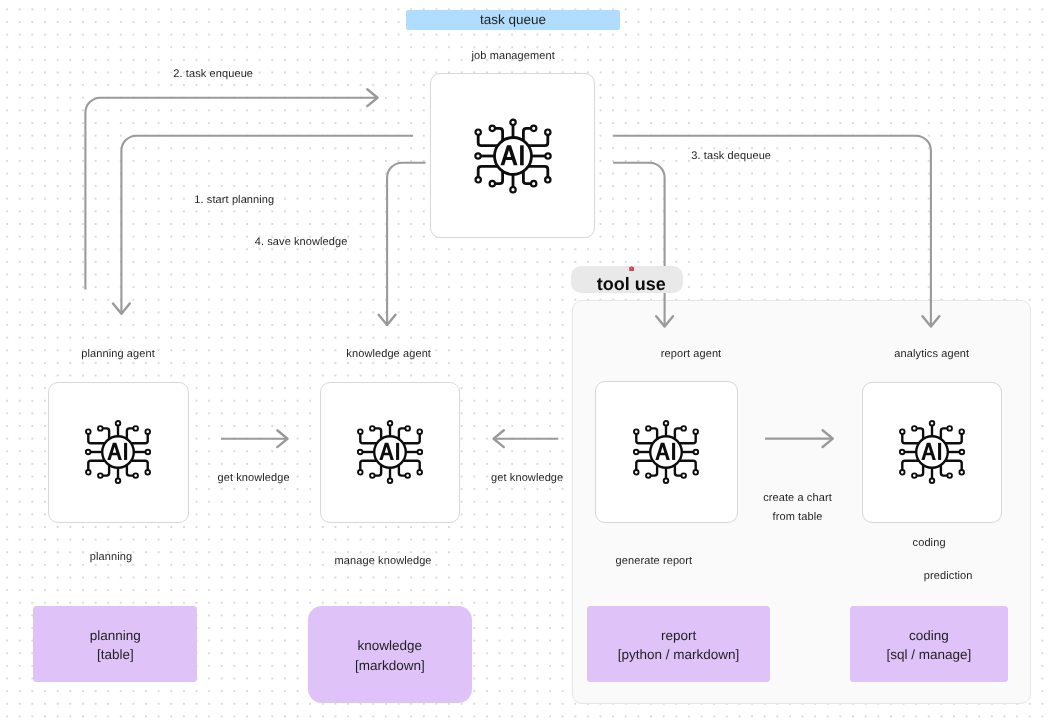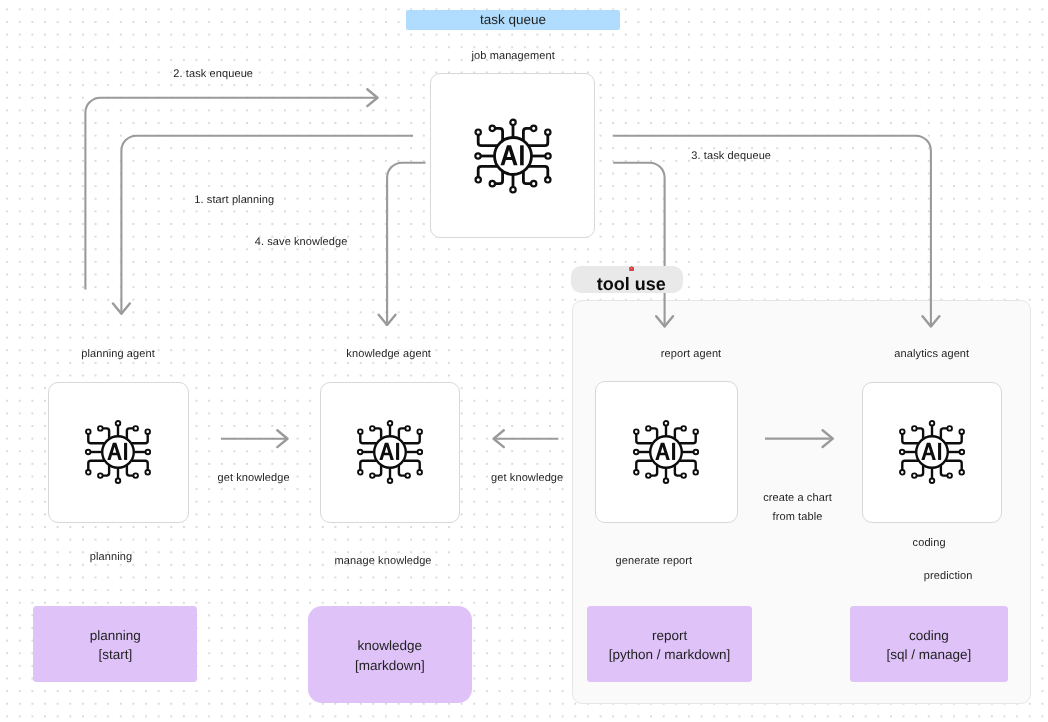--- a/index.html
+++ b/index.html
@@ -181,21 +181,21 @@
 
   <div class="txt ctr" style="left:118px;top:345.5px;">planning agent</div>
   <div class="card" style="left:48.3px;top:382.2px;width:140.3px;height:140.5px;">
     <svg class="chip" width="70" height="70" viewBox="0 0 82 82">
         <use href="#aichip"></use>
       </svg>
   </div>
   <div class="txt ctr" style="left:111px;top:549.2px;">planning</div>
   <div class="pbox" style="left:33.3px;top:606px;width:164px;height:75.6px;">
     <span>planning</span>
-    <span>[start]</span>
+    <span>[table]</span>
   </div>
 
   <div class="txt ctr" style="left:388.7px;top:345.5px;">knowledge agent</div>
   <div class="card" style="left:319.6px;top:382.2px;width:140.3px;height:140.5px;">
     <svg class="chip" width="70" height="70" viewBox="0 0 82 82">
         <use href="#aichip"></use>
       </svg>
   </div>
   <div class="txt ctr" style="left:383.1px;top:552.8px;">manage knowledge</div>
   <div class="pbox" style="left:307.7px;top:606px;width:164.2px;height:97px;border-radius:14px;">
@@ -203,21 +203,21 @@
     <span>[markdown]</span>
   </div>
 
   <div class="txt ctr" style="left:691px;top:345.5px;">report agent</div>
   <div class="card" style="left:595.1px;top:381.4px;width:142.5px;height:141.5px;">
     <svg class="chip" width="70" height="70" viewBox="0 0 82 82">
         <use href="#aichip"></use>
       </svg>
   </div>
   <div class="txt ctr" style="left:653.9px;top:552.6px;">generate report</div>
-  <div class="pbox" style="left:587.1px;top:606px;width:165px;height:75.6px;align-items:center;">
+  <div class="pbox" style="left:587.1px;top:606px;width:183px;height:75.6px;align-items:center;">
     <span>report</span>
     <span>[python / markdown]</span>
   </div>
 
   <div class="txt ctr" style="left:931.8px;top:345.5px;">analytics agent</div>
   <div class="card" style="left:861.9px;top:382.0px;width:140.3px;height:140.5px;">
     <svg class="chip" width="70" height="70" viewBox="0 0 82 82">
         <use href="#aichip"></use>
       </svg>
   </div>

